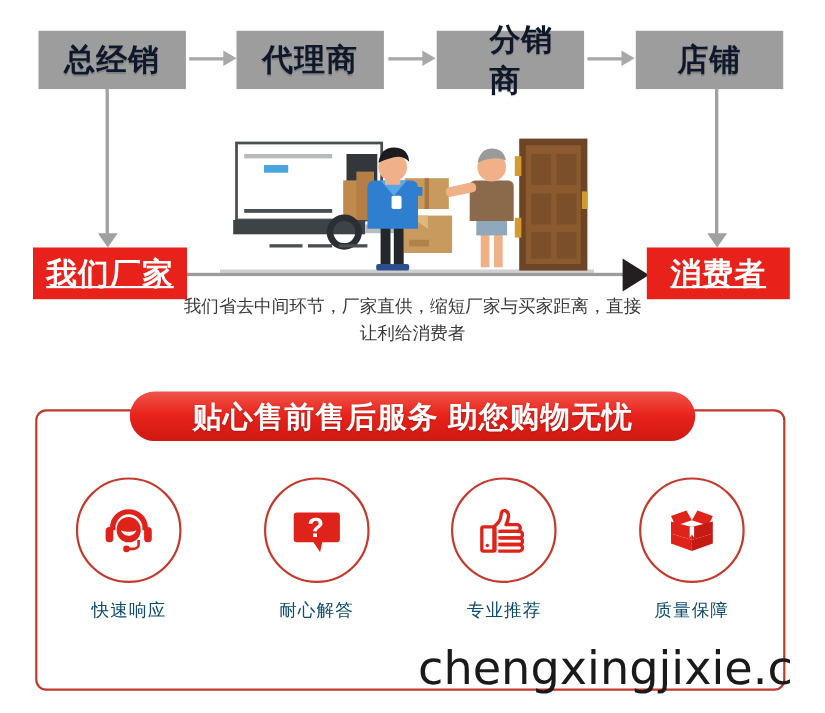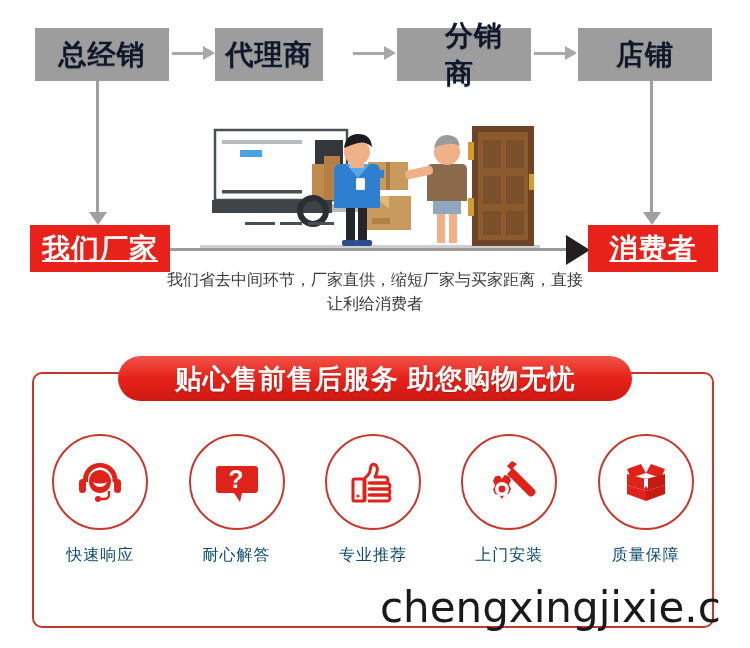--- a/index.html
+++ b/index.html
@@ -113,21 +113,21 @@
 <body>
 
 <div id="root">
 
   <div>
     <div class="chain-box" style="left:35px;width:134px;">
       <span>总经销</span>
     </div>
     <div class="chain-arrow" style="left:172px;width:32px;"></div>
 
-    <div class="chain-box" style="left:215px;width:108px;">
+    <div class="chain-box" style="left:215px;width:134px;">
       <span>代理商</span>
     </div>
     <div class="chain-arrow" style="left:353px;width:32px;"></div>
 
     <div class="chain-box" style="left:397px;width:134px;padding-left:48px;">
       <span>分销商</span>
     </div>
     <div class="chain-arrow" style="left:534px;width:32px;"></div>
 
     <div class="chain-box" style="left:578px;width:134px;">
@@ -252,32 +252,20 @@
           <circle cx="12" cy="41" r="1.6" fill="#e0231a"></circle>
           <path d="M22 46h19a3 3 0 0 0 3-3 3 3 0 0 0-3-3h-17" fill="none" stroke="#e0231a" stroke-width="3"></path>
           <path d="M22 40h19a3 3 0 0 0 3-3 3 3 0 0 0-3-3h-17" fill="none" stroke="#e0231a" stroke-width="3"></path>
           <path d="M22 34h19a3 3 0 0 0 3-3 3 3 0 0 0-3-3h-17" fill="none" stroke="#e0231a" stroke-width="3"></path>
           <path d="M22 28h17a3 3 0 0 0 3-3 3 3 0 0 0-3-3h-10c2-4 3-7 2-10s-5-4-6-1 0 6-3 9l-4 4v22" fill="none" stroke="#e0231a" stroke-width="3" stroke-linejoin="round"></path>
         </svg>
       </div>
       <div class="svc-label">专业推荐</div>
     </div>
 
-    <div class="svc">
-      <div class="svc-circle">
-        <svg width="54" height="54" viewBox="0 0 54 54">
-          <path d="M30 6l-5 5 4 4-4 4 4 4 18 18a4.5 4.5 0 0 0 6-6L35 17l-4-4 4-4-5-3z" fill="#e0231a"></path>
-          <path d="M31 8l-4 4 16 16 4-4z" fill="#ffffff" opacity="0.0"></path>
-          <path d="M20 24l2.5-4 4.5 1 2 4.5-2 4 2 4.5-2 4.5-4.5 1L20 44l-2.5-4-4.5-1-2-4.5 2-4-2-4.5 2-4.5 4.5-1z" fill="#e0231a"></path>
-          <circle cx="20" cy="34" r="7" fill="#ffffff"></circle>
-          <circle cx="20" cy="34" r="3.4" fill="#e0231a"></circle>
-        </svg>
-      </div>
-      <div class="svc-label">上门安装</div>
-    </div>
 
     <div class="svc">
       <div class="svc-circle">
         <svg width="54" height="54" viewBox="0 0 54 54">
           <polygon points="8,14 22,9 27,18 12,23" fill="#e0231a"></polygon>
           <polygon points="46,14 32,9 27,18 42,23" fill="#e0231a"></polygon>
           <polygon points="27,24 8,19 8,30 27,36" fill="#e0231a"></polygon>
           <polygon points="27,24 46,19 46,30 27,36" fill="#c51b13"></polygon>
           <polygon points="8,30 27,36 27,46 8,39" fill="#e0231a"></polygon>
           <polygon points="46,30 27,36 27,46 46,39" fill="#c51b13"></polygon>

